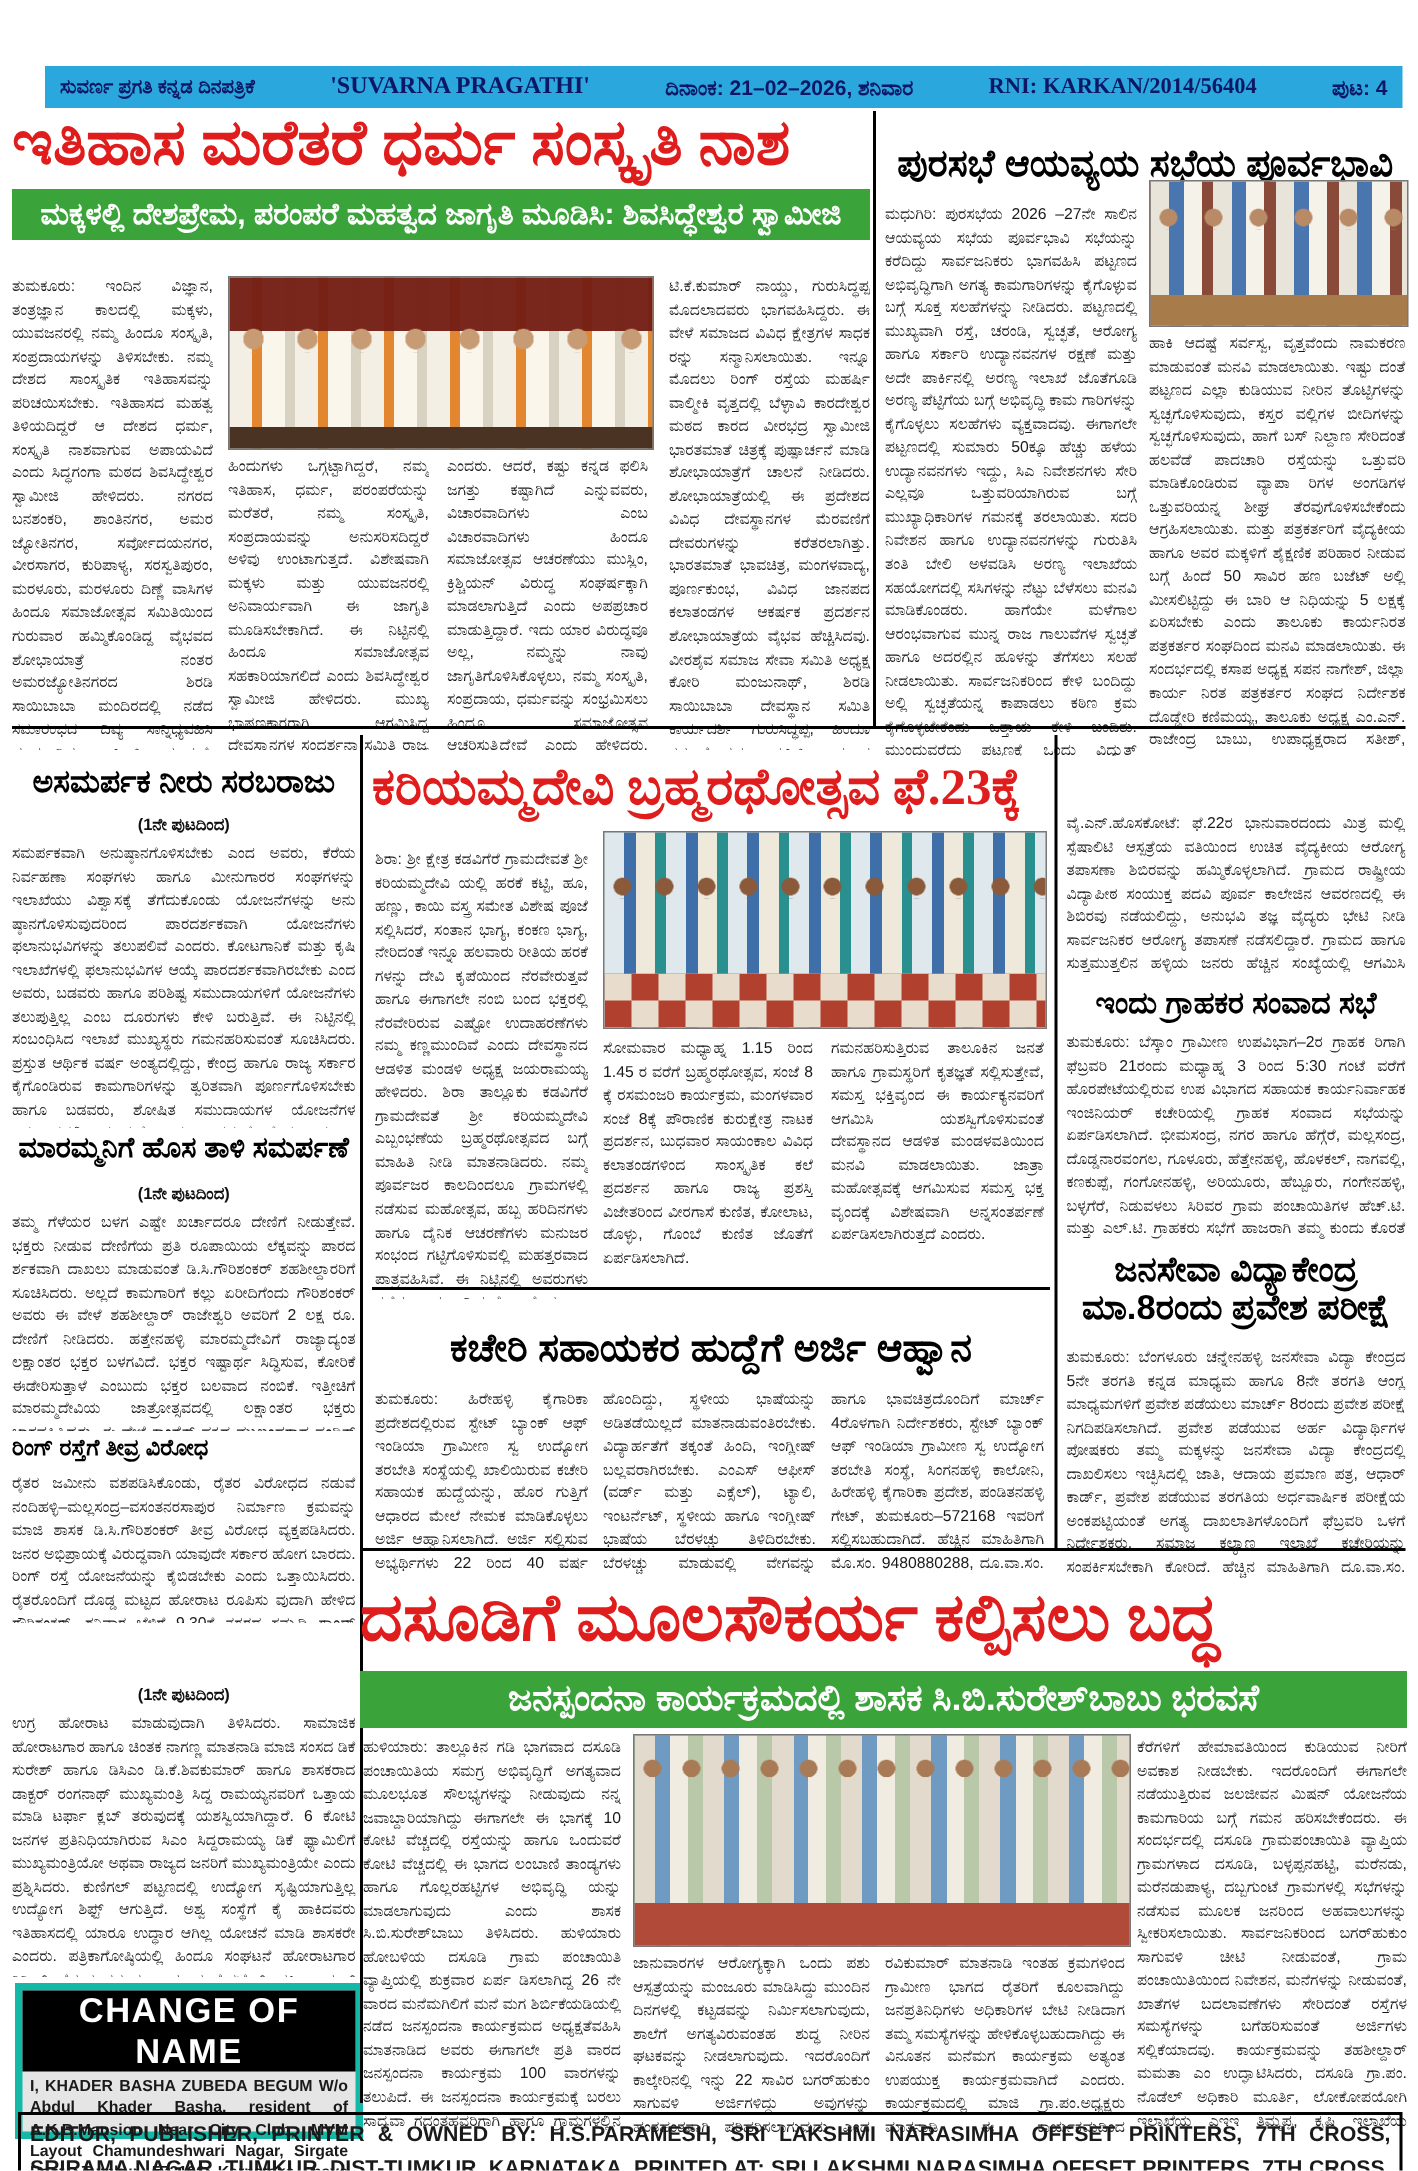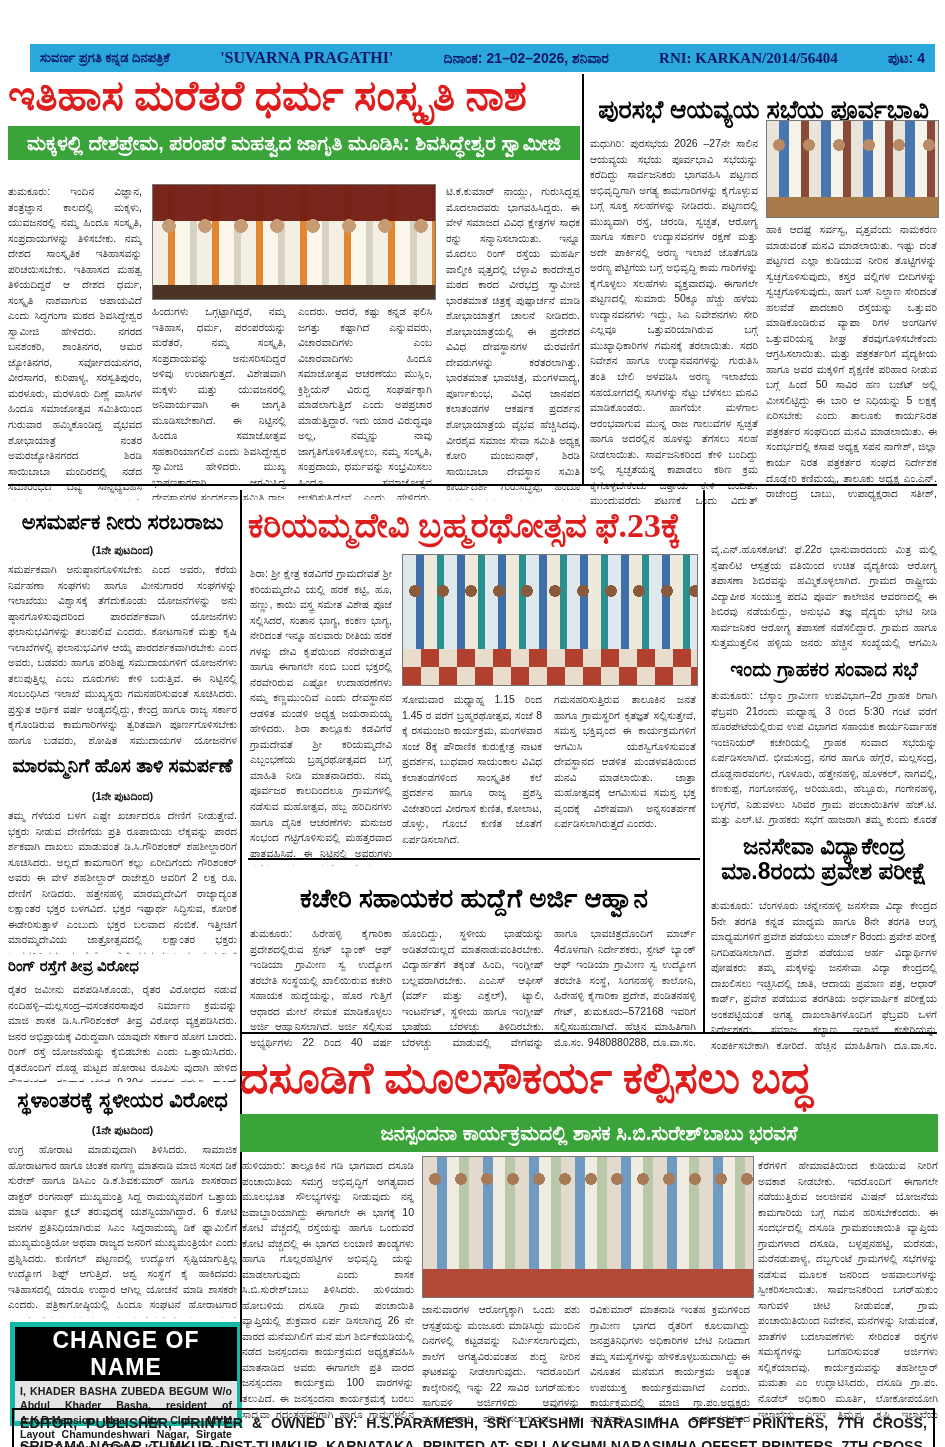--- a/index.html
+++ b/index.html
@@ -87,38 +87,37 @@
   <div class="abs cont-note" style="left:0;top:34px;width:229px;">(1ನೇ ಪುಟದಿಂದ)</div>
   <div class="abs body-col" style="left:0;top:52px;width:229px;height:190px;">ಸಮರ್ಪಕವಾಗಿ ಅನುಷ್ಠಾನಗೊಳಿಸಬೇಕು ಎಂದ ಅವರು, ಕೆರೆಯ ನಿರ್ವಹಣಾ ಸಂಘಗಳು ಹಾಗೂ ಮೀನುಗಾರರ ಸಂಘಗಳನ್ನು ಇಲಾಖೆಯು ವಿಶ್ವಾಸಕ್ಕೆ ತೆಗೆದುಕೊಂಡು ಯೋಜನೆಗಳನ್ನು ಅನು ಷ್ಠಾನಗೊಳಿಸುವುದರಿಂದ ಪಾರದರ್ಶಕವಾಗಿ ಯೋಜನೆಗಳು ಫಲಾನುಭವಿಗಳನ್ನು ತಲುಪಲಿವೆ ಎಂದರು. ಕೋಟಗಾನಿಕೆ ಮತ್ತು ಕೃಷಿ ಇಲಾಖೆಗಳಲ್ಲಿ ಫಲಾನುಭವಿಗಳ ಆಯ್ಕೆ ಪಾರದರ್ಶಕವಾಗಿರಬೇಕು ಎಂದ ಅವರು, ಬಡವರು ಹಾಗೂ ಪರಿಶಿಷ್ಟ ಸಮುದಾಯಗಳಿಗೆ ಯೋಜನೆಗಳು ತಲುಪುತ್ತಿಲ್ಲ ಎಂಬ ದೂರುಗಳು ಕೇಳಿ ಬರುತ್ತಿವೆ. ಈ ನಿಟ್ಟಿನಲ್ಲಿ ಸಂಬಂಧಿಸಿದ ಇಲಾಖೆ ಮುಖ್ಯಸ್ಥರು ಗಮನಹರಿಸುವಂತೆ ಸೂಚಿಸಿದರು. ಪ್ರಸ್ತುತ ಆರ್ಥಿಕ ವರ್ಷ ಅಂತ್ಯದಲ್ಲಿದ್ದು, ಕೇಂದ್ರ ಹಾಗೂ ರಾಜ್ಯ ಸರ್ಕಾರ ಕೈಗೊಂಡಿರುವ ಕಾಮಗಾರಿಗಳನ್ನು ತ್ವರಿತವಾಗಿ ಪೂರ್ಣಗೊಳಿಸಬೇಕು ಹಾಗೂ ಬಡವರು, ಶೋಷಿತ ಸಮುದಾಯಗಳ ಯೋಜನೆಗಳ ಅನುಷ್ಠಾನದಲ್ಲಿ ಯಾವುದೇ ವಿಳಂಬವಾಗದಂತೆ ಕೆಲಸ ನಿರ್ವಹಿಸಿ ಎಂದರು. ಸಭೆಯಲ್ಲಿ ಜಿಲ್ಲಾಧಿಕಾರಿ ಶುಭ ಕಲ್ಯಾಣ್, ಜಿಪಂ ಸಿಇಓ ಬಿ.ವಿ.ಅಶ್ವಿಜ ಹಾಗೂ ದಿಶಾ ಸಮಿತಿ ಸದಸ್ಯರು, ಜಿಲ್ಲಾ ಮಟ್ಟದ ಅಧಿಕಾರಿಗಳು ಉಪಸ್ಥಿತರಿದ್ದರು.</div>
 
   <div class="abs head-black" style="left:0;top:246px;width:229px;height:28px;font-size:19px;">ಮಾರಮ್ಮನಿಗೆ ಹೊಸ ತಾಳಿ ಸಮರ್ಪಣೆ</div>
   <div class="abs cont-note" style="left:0;top:280px;width:229px;">(1ನೇ ಪುಟದಿಂದ)</div>
   <div class="abs body-col" style="left:0;top:298px;width:229px;height:146px;">ತಮ್ಮ ಗೆಳೆಯರ ಬಳಗ ಎಷ್ಟೇ ಖರ್ಚಾದರೂ ದೇಣಿಗೆ ನೀಡುತ್ತೇವೆ. ಭಕ್ತರು ನೀಡುವ ದೇಣಿಗೆಯ ಪ್ರತಿ ರೂಪಾಯಿಯ ಲೆಕ್ಕವನ್ನು ಪಾರದ ರ್ಶಕವಾಗಿ ದಾಖಲು ಮಾಡುವಂತೆ ಡಿ.ಸಿ.ಗೌರಿಶಂಕರ್ ಶಹಶೀಲ್ದಾರರಿಗೆ ಸೂಚಿಸಿದರು. ಅಲ್ಲದೆ ಕಾಮಗಾರಿಗೆ ಕಲ್ಲು ಏರೀದಿಗೆಂದು ಗೌರಿಶಂಕರ್ ಅವರು ಈ ವೇಳೆ ಶಹಶೀಲ್ದಾರ್ ರಾಜೇಶ್ವರಿ ಅವರಿಗೆ 2 ಲಕ್ಷ ರೂ. ದೇಣಿಗೆ ನೀಡಿದರು. ಹತ್ತೇನಹಳ್ಳಿ ಮಾರಮ್ಮದೇವಿಗೆ ರಾಜ್ಯಾದ್ಯಂತ ಲಕ್ಷಾಂತರ ಭಕ್ತರ ಬಳಗವಿದೆ. ಭಕ್ತರ ಇಷ್ಟಾರ್ಥ ಸಿದ್ಧಿಸುವ, ಕೋರಿಕೆ ಈಡೇರಿಸುತ್ತಾಳೆ ಎಂಬುದು ಭಕ್ತರ ಬಲವಾದ ನಂಬಿಕೆ. ಇತ್ತೀಚಿಗೆ ಮಾರಮ್ಮದೇವಿಯ ಜಾತ್ರೋತ್ಸವದಲ್ಲಿ ಲಕ್ಷಾಂತರ ಭಕ್ತರು ಭಾಗವಹಿಸಿದ್ದರು. ಈ ವೇಳೆ ಕಾಂಗ್ರೆಸ್ ಪಕ್ಷದ ಮುಖಂಡರಾದ ಪಂಡಿತ್ ನಾರಾಯಣಪ್ಪ, ಪ್ರಕಾಶ್, ಪಾಲನೇತ್ರಯ್ಯ, ಹತ್ತೇನಹಳ್ಳಿ ಮಂಜುನಾಥ್, ನರಸಾಪುರ ಹರೀಶ್, ಹಾಲನೂರು ಅನಂತಕುಮಾರ್, ಹಿರೇಹಳ್ಳಿ ಮಹೇಶ್, ಚಿಕ್ಕನಾರವಂಗಲ ರವಿ, ಕೈದಾಳ ರಮೇಶ್, ಸ್ವಾಮಿ ಮತ್ತಿತರರು ಭಾಗವಹಿಸಿದ್ದರು.</div>
 
   <div class="abs head-black" style="left:0;top:448px;width:229px;height:20px;font-size:15px;text-align:left;">ರಿಂಗ್ ರಸ್ತೆಗೆ ತೀವ್ರ ವಿರೋಧ</div>
   <div class="abs body-col" style="left:0;top:472px;width:229px;height:100px;">ರೈತರ ಜಮೀನು ವಶಪಡಿಸಿಕೊಂಡು, ರೈತರ ವಿರೋಧದ ನಡುವೆ ನಂದಿಹಳ್ಳಿ–ಮಲ್ಲಸಂದ್ರ–ವಸಂತನರಸಾಪುರ ನಿರ್ಮಾಣ ಕ್ರಮವನ್ನು ಮಾಜಿ ಶಾಸಕ ಡಿ.ಸಿ.ಗೌರಿಶಂಕರ್ ತೀವ್ರ ವಿರೋಧ ವ್ಯಕ್ತಪಡಿಸಿದರು. ಜನರ ಅಭಿಪ್ರಾಯಕ್ಕೆ ವಿರುದ್ಧವಾಗಿ ಯಾವುದೇ ಸರ್ಕಾರ ಹೋಗ ಬಾರದು. ರಿಂಗ್ ರಸ್ತೆ ಯೋಜನೆಯನ್ನು ಕೈಬಿಡಬೇಕು ಎಂದು ಒತ್ತಾಯಿಸಿದರು. ರೈತರೊಂದಿಗೆ ದೊಡ್ಡ ಮಟ್ಟದ ಹೋರಾಟ ರೂಪಿಸು ವುದಾಗಿ ಹೇಳಿದ ಗೌರಿಶಂಕರ್, ಶನಿವಾರ ಬೆಳಿಗ್ಗೆ 9.30ಕ್ಕೆ ನಗರದ ಸಮೃದ್ಧಿ ಗ್ರಾಂಡ್ ಹೋಟೆಲ್‌ನಲ್ಲಿ ರೈತರ ಸಭೆ ಕರೆದಿದ್ದು, ಹೋರಾಟದ ರೂಪು ರೇಷೆಗಳ ಬಗ್ಗೆ ಚರ್ಚೆ ಮಾಡಲಾಗುವುದು ಎಂದರು.</div>
 
-  <div class="abs head-black" style="left:0;top:578px;width:229px;height:32px;font-size:21px;">ಸ್ಥಳಾಂತರಕ್ಕೆ ಸ್ಥಳೀಯರ ವಿರೋಧ</div>
   <div class="abs cont-note" style="left:0;top:614px;width:229px;">(1ನೇ ಪುಟದಿಂದ)</div>
   <div class="abs body-col" style="left:0;top:632px;width:229px;height:176px;">ಉಗ್ರ ಹೋರಾಟ ಮಾಡುವುದಾಗಿ ತಿಳಿಸಿದರು. ಸಾಮಾಜಿಕ ಹೋರಾಟಗಾರ ಹಾಗೂ ಚಿಂತಕ ನಾಗಣ್ಣ ಮಾತನಾಡಿ ಮಾಜಿ ಸಂಸದ ಡಿಕೆ ಸುರೇಶ್ ಹಾಗೂ ಡಿಸಿಎಂ ಡಿ.ಕೆ.ಶಿವಕುಮಾರ್ ಹಾಗೂ ಶಾಸಕರಾದ ಡಾಕ್ಟರ್ ರಂಗನಾಥ್ ಮುಖ್ಯಮಂತ್ರಿ ಸಿದ್ದ ರಾಮಯ್ಯನವರಿಗೆ ಒತ್ತಾಯ ಮಾಡಿ ಟರ್ಫಾ ಕ್ಲಬ್ ತರುವುದಕ್ಕೆ ಯಶಸ್ವಿಯಾಗಿದ್ದಾರೆ. 6 ಕೋಟಿ ಜನಗಳ ಪ್ರತಿನಿಧಿಯಾಗಿರುವ ಸಿಎಂ ಸಿದ್ದರಾಮಯ್ಯ ಡಿಕೆ ಫ್ಯಾಮಿಲಿಗೆ ಮುಖ್ಯಮಂತ್ರಿಯೋ ಅಥವಾ ರಾಜ್ಯದ ಜನರಿಗೆ ಮುಖ್ಯಮಂತ್ರಿಯೇ ಎಂದು ಪ್ರಶ್ನಿಸಿದರು. ಕುಣಿಗಲ್ ಪಟ್ಟಣದಲ್ಲಿ ಉದ್ಯೋಗ ಸೃಷ್ಟಿಯಾಗುತ್ತಿಲ್ಲ ಉದ್ಯೋಗ ಶಿಫ್ಟ್ ಆಗುತ್ತಿದೆ. ಅಶ್ವ ಸಂಸ್ಥೆಗೆ ಕೈ ಹಾಕಿದವರು ಇತಿಹಾಸದಲ್ಲಿ ಯಾರೂ ಉದ್ಧಾರ ಆಗಿಲ್ಲ ಯೋಚನೆ ಮಾಡಿ ಶಾಸಕರೇ ಎಂದರು. ಪತ್ರಿಕಾಗೋಷ್ಠಿಯಲ್ಲಿ ಹಿಂದೂ ಸಂಘಟನೆ ಹೋರಾಟಗಾರ ಗಿರೀಶ್, ರೈತ ಸಂಘದ ಮುಖಂಡರಾದ ವೆಂಕಟೇಶ್, ವಕೀಲ ಲಕ್ಷ್ಮಣ್ ಗೌಡ, ಚಂದ್ರಯ್ಯ ಬಿಟ್ಟಸ್ವಾಮಿ ಕುಣಿಗಲ್ ಕುದುರಿ ಫಾರಂ ಪಾರಂಪರಿಕ ಹೋರಾಟ ಸಮಿತಿ ಪದಾಧಿಕಾರಿಗಳು ಜೆಡಿಎಸ್ ವಕ್ತಾರ ತರೀಕೆರೆ ಪ್ರಕಾಶ್, ದಾಸೇಗೌಡ, ಮಂಜುನಾಥ್, ಒಳೋಂಡಂತೆ ಇನ್ನು ಹಲವರು ಇದ್ದರು.</div>
 
   <div class="abs chg-box" style="left:2px;top:812px;width:222px;height:94px;">
     <div class="chg-title">CHANGE OF NAME</div>
     <div class="chg-body" style="height:60px;">I, KHADER BASHA ZUBEDA BEGUM W/o Abdul Khader Basha, resident of A.K.B.Mansion Near City Club, MVM Layout Chamundeshwari Nagar, Sirgate Post, Tumkur 572106 Karnataka, have changed my name to ZUBEDA BEGUM vide affidavit dated: 19.02.2026, before Notary H.J VIJAYALAKSHMAMMA, TUMAKURU.</div>
   </div>
 </div>
 
 <div class="abs vrule" style="left:240px;top:470px;height:912px;"></div>
 
 <div class="abs" style="left:248px;top:468px;width:452px;height:366px;">
   <div class="abs headline-red" style="left:0;top:0;width:452px;height:52px;font-size:34px;">ಕರಿಯಮ್ಮದೇವಿ ಬ್ರಹ್ಮರಥೋತ್ಸವ ಫೆ.23ಕ್ಕೆ</div>
   <div class="abs body-col" style="left:2px;top:58px;width:142px;height:300px;">ಶಿರಾ: ಶ್ರೀ ಕ್ಷೇತ್ರ ಕಡವಿಗೆರೆ ಗ್ರಾಮದೇವತೆ ಶ್ರೀ ಕರಿಯಮ್ಮದೇವಿ ಯಲ್ಲಿ ಹರಕೆ ಕಟ್ಟಿ, ಹೂ, ಹಣ್ಣು, ಕಾಯಿ ವಸ್ತ್ರ ಸಮೇತ ವಿಶೇಷ ಪೂಜೆ ಸಲ್ಲಿಸಿದರೆ, ಸಂತಾನ ಭಾಗ್ಯ, ಕಂಕಣ ಭಾಗ್ಯ, ನೇರಿದಂತೆ ಇನ್ನೂ ಹಲವಾರು ರೀತಿಯ ಹರಕೆ ಗಳನ್ನು ದೇವಿ ಕೃಪೆಯಿಂದ ನೆರವೇರುತ್ತವೆ ಹಾಗೂ ಈಗಾಗಲೇ ನಂಬಿ ಬಂದ ಭಕ್ತರಲ್ಲಿ ನೆರವೇರಿರುವ ಎಷ್ಟೋ ಉದಾಹರಣೆಗಳು ನಮ್ಮ ಕಣ್ಣಮುಂದಿವೆ ಎಂದು ದೇವಸ್ಥಾನದ ಆಡಳಿತ ಮಂಡಳಿ ಅಧ್ಯಕ್ಷ ಜಯರಾಮಯ್ಯ ಹೇಳಿದರು. ಶಿರಾ ತಾಲ್ಲೂಕು ಕಡವಿಗೆರೆ ಗ್ರಾಮದೇವತೆ ಶ್ರೀ ಕರಿಯಮ್ಮದೇವಿ ಎಬ್ಬಂಭಣೆಯ ಬ್ರಹ್ಮರಥೋತ್ಸವದ ಬಗ್ಗೆ ಮಾಹಿತಿ ನೀಡಿ ಮಾತನಾಡಿದರು. ನಮ್ಮ ಪೂರ್ವಜರ ಕಾಲದಿಂದಲೂ ಗ್ರಾಮಗಳಲ್ಲಿ ನಡೆಸುವ ಮಹೋತ್ಸವ, ಹಬ್ಬ ಹರಿದಿನಗಳು ಹಾಗೂ ದೈನಿಕ ಆಚರಣೆಗಳು ಮನುಜರ ಸಂಭಂದ ಗಟ್ಟಿಗೊಳಿಸುವಲ್ಲಿ ಮಹತ್ತರವಾದ ಪಾತ್ರವಹಿಸಿವೆ. ಈ ನಿಟ್ಟಿನಲ್ಲಿ ಅವರುಗಳು ನಡೆದು ಬಂದ ಹಾದಿಯಲ್ಲೇ ನಾವೆಲ್ಲರೂ</div>
   <div class="abs ph ph-kari" style="left:154px;top:46px;width:294px;height:130px;"></div>
   <div class="abs body-col" style="left:154px;top:184px;width:140px;height:174px;">ಸೋಮವಾರ ಮಧ್ಯಾಹ್ನ 1.15 ರಿಂದ 1.45 ರ ವರೆಗೆ ಬ್ರಹ್ಮರಥೋತ್ಸವ, ಸಂಜೆ 8 ಕ್ಕೆ ರಸಮಂಜರಿ ಕಾರ್ಯಕ್ರಮ, ಮಂಗಳವಾರ ಸಂಜೆ 8ಕ್ಕೆ ಪೌರಾಣಿಕ ಕುರುಕ್ಷೇತ್ರ ನಾಟಕ ಪ್ರದರ್ಶನ, ಬುಧವಾರ ಸಾಯಂಕಾಲ ವಿವಿಧ ಕಲಾತಂಡಗಳಿಂದ ಸಾಂಸ್ಕೃತಿಕ ಕಲೆ ಪ್ರದರ್ಶನ ಹಾಗೂ ರಾಜ್ಯ ಪ್ರಶಸ್ತಿ ವಿಜೇತರಿಂದ ವೀರಗಾಸೆ ಕುಣಿತ, ಕೋಲಾಟ, ಡೊಳ್ಳು, ಗೊಂಬೆ ಕುಣಿತ ಜೊತೆಗೆ ಏರ್ಪಡಿಸಲಾಗಿದೆ.</div>
-  <div class="abs body-col" style="left:306px;top:184px;width:142px;height:174px;">ಗಮನಹರಿಸುತ್ತಿರುವ ತಾಲೂಕಿನ ಜನತೆ ಹಾಗೂ ಗ್ರಾಮಸ್ಥರಿಗೆ ಕೃತಜ್ಞತೆ ಸಲ್ಲಿಸುತ್ತೇವೆ, ಸಮಸ್ತ ಭಕ್ತಿವೃಂದ ಈ ಕಾರ್ಯಕ್ರಮಗಳಿಗೆ ಆಗಮಿಸಿ ಯಶಸ್ವಿಗೊಳಿಸುವಂತೆ ದೇವಸ್ಥಾನದ ಆಡಳಿತ ಮಂಡಳವತಿಯಿಂದ ಮನವಿ ಮಾಡಲಾಯಿತು. ಜಾತ್ರಾ ಮಹೋತ್ಸವಕ್ಕೆ ಆಗಮಿಸುವ ಸಮಸ್ತ ಭಕ್ತ ವೃಂದಕ್ಕೆ ವಿಶೇಷವಾಗಿ ಅನ್ನಸಂತರ್ಪಣೆ ಏರ್ಪಡಿಸಲಾಗಿರುತ್ತದೆ ಎಂದರು.</div>
+  <div class="abs body-col" style="left:306px;top:184px;width:142px;height:174px;">ಗಮನಹರಿಸುತ್ತಿರುವ ತಾಲೂಕಿನ ಜನತೆ ಹಾಗೂ ಗ್ರಾಮಸ್ಥರಿಗೆ ಕೃತಜ್ಞತೆ ಸಲ್ಲಿಸುತ್ತೇವೆ, ಸಮಸ್ತ ಭಕ್ತಿವೃಂದ ಈ ಕಾರ್ಯಕ್ಯನವರಿಗೆ ಆಗಮಿಸಿ ಯಶಸ್ವಿಗೊಳಿಸುವಂತೆ ದೇವಸ್ಥಾನದ ಆಡಳಿತ ಮಂಡಳವತಿಯಿಂದ ಮನವಿ ಮಾಡಲಾಯಿತು. ಜಾತ್ರಾ ಮಹೋತ್ಸವಕ್ಕೆ ಆಗಮಿಸುವ ಸಮಸ್ತ ಭಕ್ತ ವೃಂದಕ್ಕೆ ವಿಶೇಷವಾಗಿ ಅನ್ನಸಂತರ್ಪಣೆ ಏರ್ಪಡಿಸಲಾಗಿರುತ್ತದೆ ಎಂದರು.</div>
 </div>
 
 <div class="abs hrule" style="left:248px;top:838px;width:452px;height:1.5px;"></div>
 
 <div class="abs" style="left:248px;top:844px;width:452px;height:166px;">
   <div class="abs head-black" style="left:0;top:0;width:452px;height:34px;font-size:26px;">ಕಚೇರಿ ಸಹಾಯಕರ ಹುದ್ದೆಗೆ ಅರ್ಜಿ ಆಹ್ವಾನ</div>
   <div class="abs body-col" style="left:2px;top:42px;width:142px;height:124px;">ತುಮಕೂರು: ಹಿರೇಹಳ್ಳಿ ಕೈಗಾರಿಕಾ ಪ್ರದೇಶದಲ್ಲಿರುವ ಸ್ಟೇಟ್ ಬ್ಯಾಂಕ್ ಆಫ್ ಇಂಡಿಯಾ ಗ್ರಾಮೀಣ ಸ್ವ ಉದ್ಯೋಗ ತರಬೇತಿ ಸಂಸ್ಥೆಯಲ್ಲಿ ಖಾಲಿಯಿರುವ ಕಚೇರಿ ಸಹಾಯಕ ಹುದ್ದೆಯನ್ನು, ಹೊರ ಗುತ್ತಿಗೆ ಆಧಾರದ ಮೇಲೆ ನೇಮಕ ಮಾಡಿಕೊಳ್ಳಲು ಅರ್ಜಿ ಆಹ್ವಾನಿಸಲಾಗಿದೆ. ಅರ್ಜಿ ಸಲ್ಲಿಸುವ ಅಭ್ಯರ್ಥಿಗಳು 22 ರಿಂದ 40 ವರ್ಷ ವಯೋಮಾನದವರಾಗಿರಬೇಕು. ಬಿಎಸ್‌ಡಬ್ಲ್ಯೂ, ಬಿಎ, ಬಿ.ಕಾಂ ಪದವಿ ಹಾಗೂ ಕಂಪ್ಯೂಟರ್ ಜ್ಞಾನ ಹೊಂದಿರಬೇಕು. ಮೂಲ ಲೆಕ್ಕ ನಿರ್ವಹಣೆ ಮಾಡುವ ಅರ್ಹತೆ</div>
   <div class="abs body-col" style="left:154px;top:42px;width:142px;height:124px;">ಹೊಂದಿದ್ದು, ಸ್ಥಳೀಯ ಭಾಷೆಯನ್ನು ಅಡಿತಡೆಯಿಲ್ಲದೆ ಮಾತನಾಡುವಂತಿರಬೇಕು. ವಿದ್ಯಾರ್ಹತೆಗೆ ತಕ್ಕಂತೆ ಹಿಂದಿ, ಇಂಗ್ಲೀಷ್ ಬಲ್ಲವರಾಗಿರಬೇಕು. ಎಂಎಸ್ ಆಫೀಸ್ (ವರ್ಡ್ ಮತ್ತು ಎಕ್ಸೆಲ್), ಟ್ಯಾಲಿ, ಇಂಟರ್ನೆಟ್, ಸ್ಥಳೀಯ ಹಾಗೂ ಇಂಗ್ಲೀಷ್ ಭಾಷೆಯ ಬೆರಳಚ್ಚು ತಿಳಿದಿರಬೇಕು. ಬೆರಳಚ್ಚು ಮಾಡುವಲ್ಲಿ ವೇಗವನ್ನು ಹೊಂದಿದವರಿಗೆ ಆದ್ಯತೆ ನೀಡಲಾಗುವುದು. ಆಸಕ್ತರು ಭರ್ತಿ ಮಾಡಿದ ಅರ್ಜಿಯನ್ನು ತಮ್ಮ ಸ್ವವಿವರ, ಆಧಾರ್ ಕಾರ್ಡ್, ಎಸ್. ಎಸ್.ಎಲ್.ಸಿ. ಮತ್ತು ಪದವಿ ಅಂಕಪಟ್ಟಿ</div>
   <div class="abs body-col" style="left:306px;top:42px;width:142px;height:124px;">ಹಾಗೂ ಭಾವಚಿತ್ರದೊಂದಿಗೆ ಮಾರ್ಚ್ 4ರೊಳಗಾಗಿ ನಿರ್ದೇಶಕರು, ಸ್ಟೇಟ್ ಬ್ಯಾಂಕ್ ಆಫ್ ಇಂಡಿಯಾ ಗ್ರಾಮೀಣ ಸ್ವ ಉದ್ಯೋಗ ತರಬೇತಿ ಸಂಸ್ಥೆ, ಸಿಂಗನಹಳ್ಳಿ ಕಾಲೋನಿ, ಹಿರೇಹಳ್ಳಿ ಕೈಗಾರಿಕಾ ಪ್ರದೇಶ, ಪಂಡಿತನಹಳ್ಳಿ ಗೇಟ್, ತುಮಕೂರು–572168 ಇವರಿಗೆ ಸಲ್ಲಿಸಬಹುದಾಗಿದೆ. ಹೆಚ್ಚಿನ ಮಾಹಿತಿಗಾಗಿ ಮೊ.ಸಂ. 9480880288, ದೂ.ವಾ.ಸಂ. 0816–2243386ನ್ನು ಸಂಪರ್ಕಿಸಬೇಕೆಂದು ಸಂಸ್ಥೆಯ ನಿರ್ದೇಶಕರು ಪ್ರಕಟಣೆಯಲ್ಲಿ ತಿಳಿಸಿದ್ದಾರೆ.</div>
 </div>
@@ -132,21 +131,21 @@
   <div class="abs body-col" style="left:0;top:178px;width:226px;height:142px;">ತುಮಕೂರು: ಬೆಸ್ಕಾಂ ಗ್ರಾಮೀಣ ಉಪವಿಭಾಗ–2ರ ಗ್ರಾಹಕ ರಿಗಾಗಿ ಫೆಬ್ರವರಿ 21ರಂದು ಮಧ್ಯಾಹ್ನ 3 ರಿಂದ 5:30 ಗಂಟೆ ವರೆಗೆ ಹೊರಪೇಟೆಯಲ್ಲಿರುವ ಉಪ ವಿಭಾಗದ ಸಹಾಯಕ ಕಾರ್ಯನಿರ್ವಾಹಕ ಇಂಜಿನಿಯರ್ ಕಚೇರಿಯಲ್ಲಿ ಗ್ರಾಹಕ ಸಂವಾದ ಸಭೆಯನ್ನು ಏರ್ಪಡಿಸಲಾಗಿದೆ. ಭೀಮಸಂದ್ರ, ನಗರ ಹಾಗೂ ಹೆಗ್ಗೆರೆ, ಮಲ್ಲಸಂದ್ರ, ದೊಡ್ಡನಾರವಂಗಲ, ಗೂಳೂರು, ಹೆತ್ತೇನಹಳ್ಳಿ, ಹೊಳಕಲ್, ನಾಗವಲ್ಲಿ, ಕಣಕುಪ್ಪೆ, ಗಂಗೋನಹಳ್ಳಿ, ಅರಿಯೂರು, ಹೆಬ್ಬೂರು, ಗಂಗೇನಹಳ್ಳಿ, ಬಳ್ಳಗೆರೆ, ನಿಡುವಳಲು ಸಿರಿವರ ಗ್ರಾಮ ಪಂಚಾಯಿತಿಗಳ ಹೆಚ್.ಟಿ. ಮತ್ತು ಎಲ್.ಟಿ. ಗ್ರಾಹಕರು ಸಭೆಗೆ ಹಾಜರಾಗಿ ತಮ್ಮ ಕುಂದು ಕೊರತೆ ಹಾಗೂ ಸಲಹೆಗಳನ್ನು, ನೀಡಬಹುದಾಗಿದೆ ಎಂದು ಸಹಾಯಕ ಕಾರ್ಯ ನಿರ್ವಾಹಕ ಇಂಜಿನಿಯರ್ ಮಹಬೂಬ್ ಪೀರ್ ತಿಳಿಸಿದ್ದಾರೆ.</div>
 
   <div class="abs head-black" style="left:0;top:324px;width:226px;height:58px;font-size:23px;">ಜನಸೇವಾ ವಿದ್ಯಾಕೇಂದ್ರ ಮಾ.8ರಂದು ಪ್ರವೇಶ ಪರೀಕ್ಷೆ</div>
   <div class="abs body-col" style="left:0;top:388px;width:226px;height:154px;">ತುಮಕೂರು: ಬೆಂಗಳೂರು ಚನ್ನೇನಹಳ್ಳಿ ಜನಸೇವಾ ವಿದ್ಯಾ ಕೇಂದ್ರದ 5ನೇ ತರಗತಿ ಕನ್ನಡ ಮಾಧ್ಯಮ ಹಾಗೂ 8ನೇ ತರಗತಿ ಆಂಗ್ಲ ಮಾಧ್ಯಮಗಳಿಗೆ ಪ್ರವೇಶ ಪಡೆಯಲು ಮಾರ್ಚ್ 8ರಂದು ಪ್ರವೇಶ ಪರೀಕ್ಷೆ ನಿಗದಿಪಡಿಸಲಾಗಿದೆ. ಪ್ರವೇಶ ಪಡೆಯುವ ಅರ್ಹ ವಿದ್ಯಾರ್ಥಿಗಳ ಪೋಷಕರು ತಮ್ಮ ಮಕ್ಕಳನ್ನು ಜನಸೇವಾ ವಿದ್ಯಾ ಕೇಂದ್ರದಲ್ಲಿ ದಾಖಲಿಸಲು ಇಚ್ಛಿಸಿದಲ್ಲಿ ಜಾತಿ, ಆದಾಯ ಪ್ರಮಾಣ ಪತ್ರ, ಆಧಾರ್ ಕಾರ್ಡ್, ಪ್ರವೇಶ ಪಡೆಯುವ ತರಗತಿಯ ಅರ್ಧವಾರ್ಷಿಕ ಪರೀಕ್ಷೆಯ ಅಂಕಪಟ್ಟಿಯಂತೆ ಅಗತ್ಯ ದಾಖಲಾತಿಗಳೊಂದಿಗೆ ಫೆಬ್ರವರಿ ಒಳಗೆ ನಿರ್ದೇಶಕರು, ಸಮಾಜ ಕಲ್ಯಾಣ ಇಲಾಖೆ ಕಚೇರಿಯನ್ನು ಸಂಪರ್ಕಿಸಬೇಕಾಗಿ ಕೋರಿದೆ. ಹೆಚ್ಚಿನ ಮಾಹಿತಿಗಾಗಿ ದೂ.ವಾ.ಸಂ. 0816–2278132ನ್ನು ಸಂಪರ್ಕಿಸುವಂತೆ ಸಮಾಜ ಕಲ್ಯಾಣ ಇಲಾಖೆ ಜಂಟಿ ನಿರ್ದೇಶಕರು ಪ್ರಕಟಣೆಯಲ್ಲಿ ತಿಳಿಸಿದ್ದಾರೆ.</div>
 </div>
 
 <div class="abs hrule" style="left:240px;top:1012px;width:697px;"></div>
 
 <div class="abs" style="left:240px;top:1016px;width:698px;height:366px;">
   <div class="abs headline-red" style="left:0;top:0;width:698px;height:54px;font-size:44px;">ದಸೂಡಿಗೆ ಮೂಲಸೌಕರ್ಯ ಕಲ್ಪಿಸಲು ಬದ್ಧ</div>
-  <div class="abs banner-green" style="left:0;top:58px;width:698px;height:38px;line-height:38px;font-size:20px;">ಜನಸ್ಪಂದನಾ ಕಾರ್ಯಕ್ರಮದಲ್ಲಿ ಶಾಸಕ ಸಿ.ಬಿ.ಸುರೇಶ್‌ಬಾಬು ಭರವಸೆ</div>
+  <div class="abs banner-green" style="left:0;top:58px;width:698px;height:38px;line-height:38px;font-size:24px;">ಜನಸ್ಪಂದನಾ ಕಾರ್ಯಕ್ರಮದಲ್ಲಿ ಶಾಸಕ ಸಿ.ಬಿ.ಸುರೇಶ್‌ಬಾಬು ಭರವಸೆ</div>
   <div class="abs body-col" style="left:2px;top:102px;width:172px;height:264px;">ಹುಳಿಯಾರು: ತಾಲ್ಲೂಕಿನ ಗಡಿ ಭಾಗವಾದ ದಸೂಡಿ ಪಂಚಾಯಿತಿಯ ಸಮಗ್ರ ಅಭಿವೃದ್ಧಿಗೆ ಅಗತ್ಯವಾದ ಮೂಲಭೂತ ಸೌಲಭ್ಯಗಳನ್ನು ನೀಡುವುದು ನನ್ನ ಜವಾಬ್ದಾರಿಯಾಗಿದ್ದು ಈಗಾಗಲೇ ಈ ಭಾಗಕ್ಕೆ 10 ಕೋಟಿ ವೆಚ್ಚದಲ್ಲಿ ರಸ್ತೆಯನ್ನು ಹಾಗೂ ಒಂದುವರೆ ಕೋಟಿ ವೆಚ್ಚದಲ್ಲಿ ಈ ಭಾಗದ ಲಂಬಾಣಿ ತಾಂಡ್ಯಗಳು ಹಾಗೂ ಗೊಲ್ಲರಹಟ್ಟಿಗಳ ಅಭಿವೃದ್ಧಿ ಯನ್ನು ಮಾಡಲಾಗುವುದು ಎಂದು ಶಾಸಕ ಸಿ.ಬಿ.ಸುರೇಶ್‌ಬಾಬು ತಿಳಿಸಿದರು. ಹುಳಿಯಾರು ಹೋಬಳಿಯ ದಸೂಡಿ ಗ್ರಾಮ ಪಂಚಾಯಿತಿ ವ್ಯಾಪ್ತಿಯಲ್ಲಿ ಶುಕ್ರವಾರ ಏರ್ಪ ಡಿಸಲಾಗಿದ್ದ 26 ನೇ ವಾರದ ಮನೆಮಗಿಲಿಗೆ ಮನೆ ಮಗ ಶಿರ್ಬಿಕೆಯಡಿಯಲ್ಲಿ ನಡೆದ ಜನಸ್ಪಂದನಾ ಕಾರ್ಯಕ್ರಮದ ಅಧ್ಯಕ್ಷತೆವಹಿಸಿ ಮಾತನಾಡಿದ ಅವರು ಈಗಾಗಲೇ ಪ್ರತಿ ವಾರದ ಜನಸ್ಪಂದನಾ ಕಾರ್ಯಕ್ರಮ 100 ವಾರಗಳನ್ನು ತಲುಪಿದೆ. ಈ ಜನಸ್ಪಂದನಾ ಕಾರ್ಯಕ್ರಮಕ್ಕೆ ಬರಲು ಸಾಧ್ಯವಾ ಗದಂತಹವರಿಗಾಗಿ ಹಾಗೂ ಗ್ರಾಮಗಳಲ್ಲಿನ ಸಮಸ್ಯೆ ಗಳನ್ನು ನೇರವಾಗಿ ಸಾಧ್ಯವಾದಷ್ಟು ಸ್ಥಳದಲ್ಲೇ ಬಗೆಹರಿಸಲು ಈ ಮನೆಭಾಗಿಲಿಗೆ ಮನೆ ಮಗ ಕಾರ್ಯಕ್ರಮವನ್ನು ಆಯೋಜಿಸಿದ್ದು ಇದರ ಮೂಲಕ ನಿಮ್ಮ ವೈಯಕ್ತಿಕ ಹಾಗೂ ಸಾಮಾಜಿಕ ಸಮಸ್ಯೆಗಳನ್ನು ಬಗೆಹರಿಸಲಾಗುವುದು ಎಂದರು. ದಸೂಡಿ ಪಂಚಾಯಿತಿಗೆ ಈಗಾಗಲೇ ಸುವರ್ಣ</div>
   <div class="abs ph ph-dasu" style="left:182px;top:100px;width:330px;height:140px;"></div>
   <div class="abs body-col" style="left:182px;top:246px;width:158px;height:120px;">ಜಾನುವಾರಗಳ ಆರೋಗ್ಯಕ್ಕಾಗಿ ಒಂದು ಪಶು ಆಸ್ಪತ್ರೆಯನ್ನು ಮಂಜೂರು ಮಾಡಿಸಿದ್ದು ಮುಂದಿನ ದಿನಗಳಲ್ಲಿ ಕಟ್ಟಡವನ್ನು ನಿರ್ಮಿಸಲಾಗುವುದು, ಶಾಲೆಗೆ ಅಗತ್ಯವಿರುವಂತಹ ಶುದ್ಧ ನೀರಿನ ಘಟಕವನ್ನು ನೀಡಲಾಗುವುದು. ಇದರೊಂದಿಗೆ ಕಾಲ್ಕೇರಿನಲ್ಲಿ ಇನ್ನು 22 ಸಾವಿರ ಬಗರ್‌ಹುಕುಂ ಸಾಗುವಳಿ ಅರ್ಜಿಗಳಿದ್ದು ಅವುಗಳನ್ನು ಹಂತಹಂತವಾಗಿ ಪರಿಹರಿಸಲಾಗುವುದು ಎಂದ ಅವರು ಈ ಜನಸ್ಪಂದನಾ ಕಾರ್ಯಕ್ರಮದಿಂದ ದಲ್ಲಾಳಿಗಳಿಗೆ, ಮಧ್ಯವರ್ತಿಗಳಿಗೆ, ಹಣದ ಆಮಿ ಷಗಳಿಗೆ ಆಸ್ಪದವಿಲ್ಲದಂತೆ ನೇರವಾಗಿ ನಿಮ್ಮ ಅರ್ಜಿಗೆ ಮಹತ್ವವನ್ನು ನೀಡಲಾಗುವುದು. ಆದ್ದರಿಂದ ಈ ಕಾರ್ಯಕ್ರಮವನ್ನು ಸದ್ಬಳಕೆ ಮಾಡಿಕೊಳ್ಳಿ ಎಂದರು.</div>
   <div class="abs body-col" style="left:350px;top:246px;width:160px;height:120px;">ರವಿಕುಮಾರ್ ಮಾತನಾಡಿ ಇಂತಹ ಕ್ರಮಗಳಿಂದ ಗ್ರಾಮೀಣ ಭಾಗದ ರೈತರಿಗೆ ಕೂಲವಾಗಿದ್ದು ಜನಪ್ರತಿನಿಧಿಗಳು ಅಧಿಕಾರಿಗಳ ಬೇಟಿ ನೀಡಿದಾಗ ತಮ್ಮ ಸಮಸ್ಯೆಗಳನ್ನು ಹೇಳಿಕೊಳ್ಳಬಹುದಾಗಿದ್ದು ಈ ವಿನೂತನ ಮನೆಮಗ ಕಾರ್ಯಕ್ರಮ ಅತ್ಯಂತ ಉಪಯುಕ್ತ ಕಾರ್ಯಕ್ರಮವಾಗಿದೆ ಎಂದರು. ಕಾರ್ಯಕ್ರಮದಲ್ಲಿ ಮಾಜಿ ಗ್ರಾ.ಪಂ.ಅಧ್ಯಕ್ಷರು ಮಾತನಾಡಿ ಈ ಕಾರ್ಯಕ್ರಮದಿಂದ ಪಂಚಾಯಿತಿಗಳ ಪ್ರತಿ ಗ್ರಾಮಗಳಿಗೂ ಅಧಿಕಾರಿಗಳು ಬೇಟಿ ನೀಡುವಂತಾಗುತ್ತದೆ. ಇದರಿಂದ ರೈತರ ಅರಿವು ನೇರವಾಗಿ ತಲುಪುತ್ತದೆ ಎಂದರು.</div>
   <div class="abs body-col" style="left:518px;top:102px;width:180px;height:264px;">ಕೆರೆಗಳಿಗೆ ಹೇಮಾವತಿಯಿಂದ ಕುಡಿಯುವ ನೀರಿಗೆ ಅವಕಾಶ ನೀಡಬೇಕು. ಇದರೊಂದಿಗೆ ಈಗಾಗಲೇ ನಡೆಯುತ್ತಿರುವ ಜಲಜೀವನ ಮಿಷನ್ ಯೋಜನೆಯ ಕಾಮಗಾರಿಯ ಬಗ್ಗೆ ಗಮನ ಹರಿಸಬೇಕೆಂದರು. ಈ ಸಂದರ್ಭದಲ್ಲಿ ದಸೂಡಿ ಗ್ರಾಮಪಂಚಾಯಿತಿ ವ್ಯಾಪ್ತಿಯ ಗ್ರಾಮಗಳಾದ ದಸೂಡಿ, ಬಳ್ಳಪ್ಪನಹಟ್ಟಿ, ಮರೆನಡು, ಮರೆನಡುಪಾಳ್ಯ, ದಬ್ಬಗುಂಟೆ ಗ್ರಾಮಗಳಲ್ಲಿ ಸಭೆಗಳನ್ನು ನಡೆಸುವ ಮೂಲಕ ಜನರಿಂದ ಅಹವಾಲುಗಳನ್ನು ಸ್ವೀಕರಿಸಲಾಯಿತು. ಸಾರ್ವಜನಿಕರಿಂದ ಬಗರ್‌ಹುಕುಂ ಸಾಗುವಳಿ ಚೀಟಿ ನೀಡುವಂತೆ, ಗ್ರಾಮ ಪಂಚಾಯಿತಿಯಿಂದ ನಿವೇಶನ, ಮನೆಗಳನ್ನು ನೀಡುವಂತೆ, ಖಾತೆಗಳ ಬದಲಾವಣೆಗಳು ಸೇರಿದಂತೆ ರಸ್ತೆಗಳ ಸಮಸ್ಯೆಗಳನ್ನು ಬಗೆಹರಿಸುವಂತೆ ಅರ್ಜಿಗಳು ಸಲ್ಲಿಕೆಯಾದವು. ಕಾರ್ಯಕ್ರಮವನ್ನು ತಹಶೀಲ್ದಾರ್ ಮಮತಾ ಎಂ ಉದ್ಘಾಟಿಸಿದರು, ದಸೂಡಿ ಗ್ರಾ.ಪಂ. ನೊಡೆಲ್ ಅಧಿಕಾರಿ ಮೂರ್ತಿ, ಲೋಕೋಪಯೋಗಿ ಇಲಾಖೆಯ ಎಇಇ ತಿಮ್ಮಪ್ಪ, ಕೃಷಿ ಇಲಾಖೆಯ ಸಹಾಯಕ ನಿರ್ದೇಶಕ ಶಿವರಾಜ್‌ಕುಮಾರ್, ತೋಟಗಾರಿಕೆ ಇಲಾಖೆಯ ಸಹಾಯಕ ನಿರ್ದೇಶಕ ರಾಜಪ್ಪ ಸೇರಿದಂತೆ ಮಾಜಿ ತಾ.ಪಂ.ಸದಸ್ಯ ಪ್ರಸನ್ನಕುಮಾರ್, ಪಿಡಿಒ ಮುದ್ದಲಿಂಗಯ್ಯ ಹಾಗೂ ದಸೂಡಿ ಗ್ರಾ.ಪಂ. ಯ ಮಾಜಿ ಅಧ್ಯಕ್ಷರು, ಸದಸ್ಯರುಗಳು ಹಾಜರಿದ್ದರು.</div>
 </div>
 
 <div class="abs footer-box" style="left:12px;top:1388px;width:907px;height:48px;">EDITOR, PUBLISHER, PRINTER &amp; OWNED BY: H.S.PARAMESH, SRI LAKSHMI NARASIMHA OFFSET PRINTERS, 7TH CROSS, SRIRAMA NAGAR, TUMKUR, DIST-TUMKUR, KARNATAKA, PRINTED AT: SRI LAKSHMI NARASIMHA OFFSET PRINTERS, 7TH CROSS, SRIRAMA NAGAR, TUMKUR, DIST-TUMKUR, KARNATAKA,</div>
 
 </body></html>

